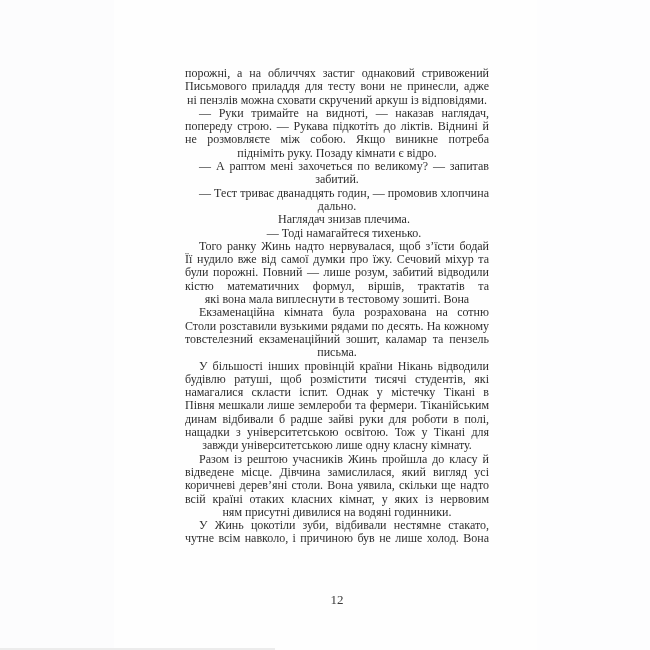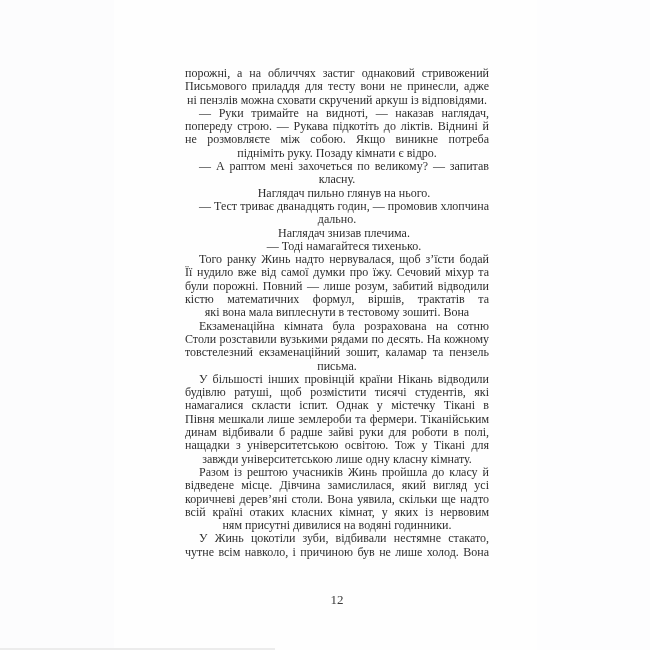--- a/index.html
+++ b/index.html
@@ -74,22 +74,21 @@
 
   <div class="text-block">
       <div class="line">порожні, а на обличчях застиг однаковий стривожений вираз.</div>
       <div class="line">Письмового приладдя для тесту вони не принесли, адже всереди-</div>
       <div class="line last">ні пензлів можна сховати скручений аркуш із відповідями.</div>
       <div class="line indent">— Руки тримайте на видноті, — наказав наглядач, вийшовши</div>
       <div class="line">попереду строю. — Рукава підкотіть до ліктів. Віднині й надалі ви</div>
       <div class="line">не розмовляєте між собою. Якщо виникне потреба помочитися,</div>
       <div class="line last">підніміть руку. Позаду кімнати є відро.</div>
       <div class="line indent">— А раптом мені захочеться по великому? — запитав якийсь</div>
-      <div class="line last">класну.</div>
-      <div class="line indent last">Наглядач пильно глянув на нього.</div>
+      <div class="line last">забитий.</div>
       <div class="line indent">— Тест триває дванадцять годин, — промовив хлопчина виправ-</div>
       <div class="line last">дально.</div>
       <div class="line indent last">Наглядач знизав плечима.</div>
       <div class="line indent last">— Тоді намагайтеся тихенько.</div>
       <div class="line indent">Того ранку Жинь надто нервувалася, щоб з’їсти бодай шматочок.</div>
       <div class="line">Її нудило вже від самої думки про їжу. Сечовий міхур та кишківник</div>
       <div class="line">були порожні. Повний — лише розум, забитий відводили кіль-</div>
       <div class="line">кістю математичних формул, віршів, трактатів та історичних дат,</div>
       <div class="line last">які вона мала виплеснути в тестовому зошиті. Вона підготувалася.</div>
       <div class="line indent">Екзаменаційна кімната була розрахована на сотню студентів.</div>

